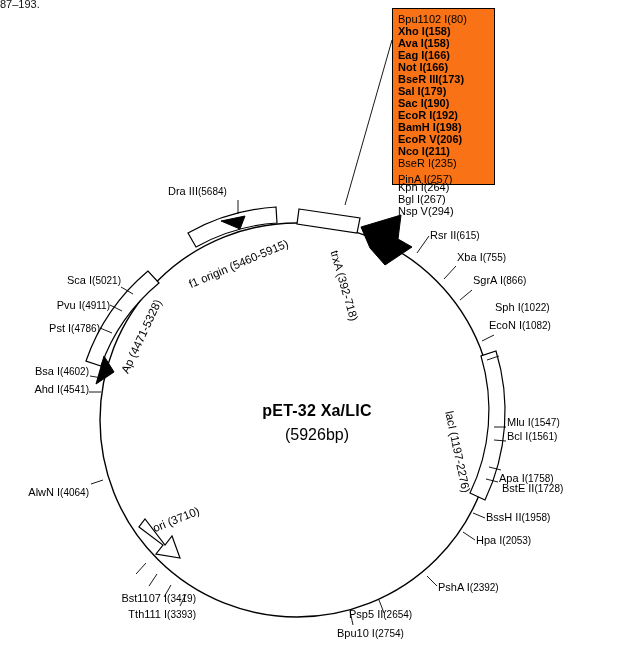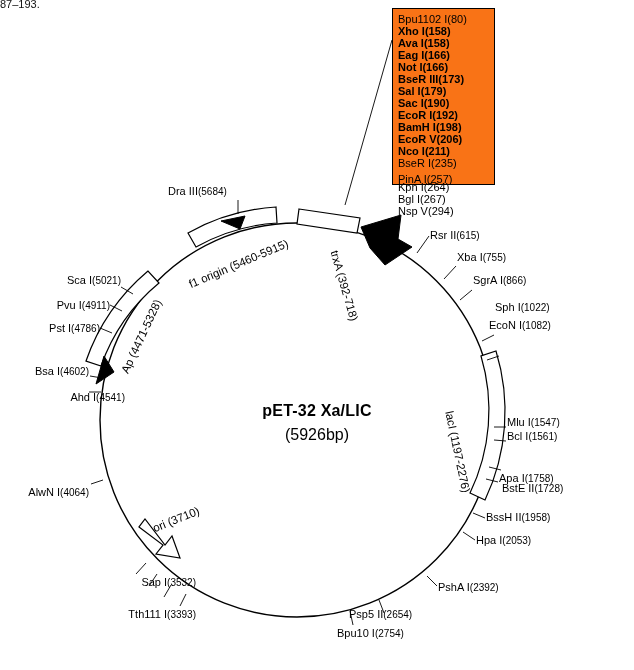--- a/index.html
+++ b/index.html
@@ -194,24 +194,24 @@
   <div class="lbl" style="left:507px; top:428px;"><span class="nm">Bcl I</span><span class="bp">(1561)</span></div>
   <div class="lbl" style="left:502px; top:480px;"><span class="nm">BstE II</span><span class="bp">(1728)</span></div>
   <div class="lbl" style="left:499px; top:470px;"><span class="nm">Apa I</span><span class="bp">(1758)</span></div>
   <div class="lbl" style="left:486px; top:509px;"><span class="nm">BssH II</span><span class="bp">(1958)</span></div>
   <div class="lbl" style="left:476px; top:532px;"><span class="nm">Hpa I</span><span class="bp">(2053)</span></div>
   <div class="lbl" style="left:438px; top:579px;"><span class="nm">PshA I</span><span class="bp">(2392)</span></div>
 
   <div class="lbl" style="left:349px; top:606px;"><span class="nm">Psp5 II</span><span class="bp">(2654)</span></div>
   <div class="lbl" style="left:337px; top:625px;"><span class="nm">Bpu10 I</span><span class="bp">(2754)</span></div>
 
-  <div class="lbl r" style="left:56px; width:140px; top:574px;"><span class="nm">Sap I</span><span class="bp">(3532)</span></div>
+  <div class="lbl r" style="left:56px; width:140px; top:590px;"><span class="nm">Bst1107 I</span><span class="bp">(3419)</span></div>
   <div class="lbl r" style="left:56px; width:140px; top:606px;"><span class="nm">Tth111 I</span><span class="bp">(3393)</span></div>
 
   <div class="lbl r" style="left:0px; width:89px; top:484px;"><span class="nm">AlwN I</span><span class="bp">(4064)</span></div>
-  <div class="lbl r" style="left:0px; width:89px; top:389px;padding-left:36px;"><span class="nm">Ahd I</span><span class="bp">(4541)</span></div>
+  <div class="lbl r" style="left:0px; width:89px; top:381px;"><span class="nm">Ahd I</span><span class="bp">(4541)</span></div>
   <div class="lbl r" style="left:0px; width:89px; top:363px;"><span class="nm">Bsa I</span><span class="bp">(4602)</span></div>
   <div class="lbl r" style="left:0px; width:100px; top:320px;"><span class="nm">Pst I</span><span class="bp">(4786)</span></div>
   <div class="lbl r" style="left:0px; width:110px; top:297px;"><span class="nm">Pvu I</span><span class="bp">(4911)</span></div>
   <div class="lbl r" style="left:0px; width:121px; top:272px;"><span class="nm">Sca I</span><span class="bp">(5021)</span></div>
   <div class="lbl" style="left:168px; top:183px;"><span class="nm">Dra III</span><span class="bp">(5684)</span></div>
 
 </div>
 
 </body></html>

